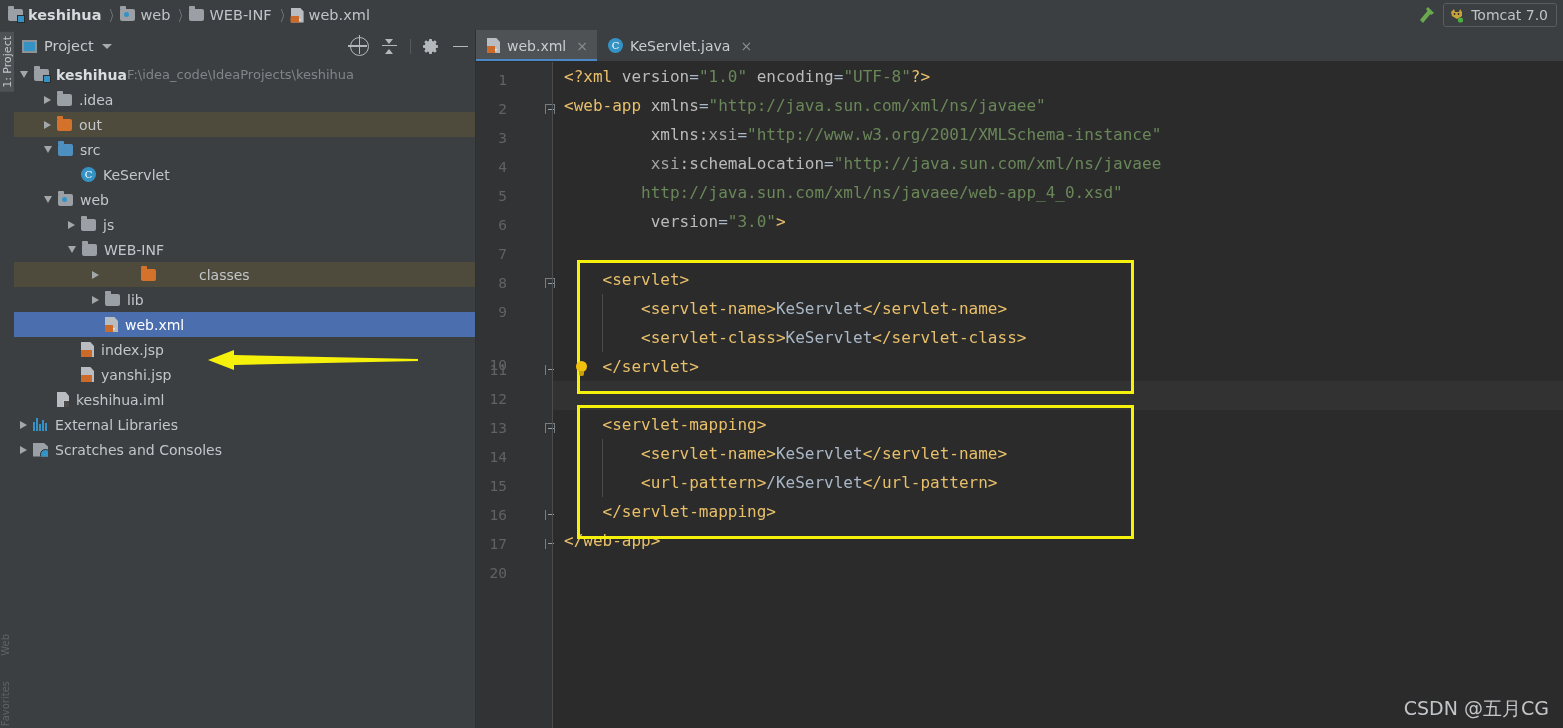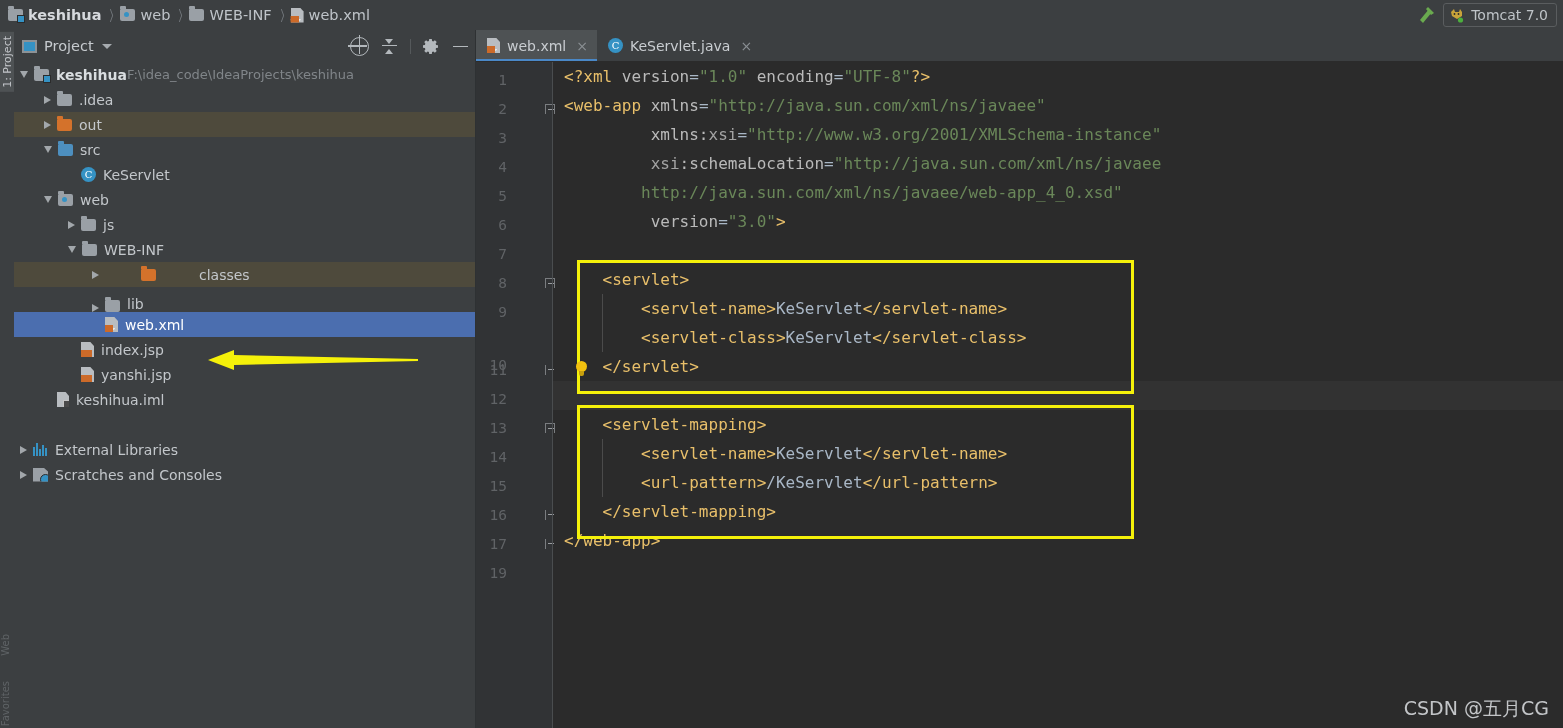--- a/index.html
+++ b/index.html
@@ -534,21 +534,21 @@
           </span>
           <span class="tlabel">WEB-INF</span>
         </div>
         <div class="trow hl" style="padding-left: 78px; gap: 36px;">
           <span class="twist right"></span>
           <span class="ticon">
             <span class="ico ico-folder orange"></span>
           </span>
           <span class="tlabel">classes</span>
         </div>
-        <div class="trow" style="padding-left: 78px; align-items: flex-end;">
+        <div class="trow" style="padding-left: 78px;">
           <span class="twist right"></span>
           <span class="ticon">
             <span class="ico ico-folder"></span>
           </span>
           <span class="tlabel">lib</span>
         </div>
         <div class="trow sel" style="padding-left: 78px;">
           <span class="twist none"></span>
           <span class="ticon">
             <span class="ico ico-xml">
@@ -575,21 +575,21 @@
           </span>
           <span class="tlabel">yanshi.jsp</span>
         </div>
         <div class="trow" style="padding-left: 30px;">
           <span class="twist none"></span>
           <span class="ticon">
             <span class="ico ico-iml"></span>
           </span>
           <span class="tlabel">keshihua.iml</span>
         </div>
-        <div class="trow" style="padding-left: 6px; margin-top: 25px;">
+        <div class="trow" style="padding-left: 6px;">
           <span class="twist right"></span>
           <span class="ticon">
             <span class="ico ico-lib">
               <i style="left: 0px; height: 9px;"></i>
               <i style="left: 3px; height: 13px;"></i>
               <i style="left: 6px; height: 7px;"></i>
               <i style="left: 9px; height: 11px;"></i>
               <i style="left: 12px; height: 8px;"></i>
             </span>
           </span>
@@ -638,21 +638,21 @@
           <span class="lnum" style="top: 207px;">8</span>
           <span class="lnum" style="top: 236px;">9</span>
           <span class="lnum" style="top: 265px; margin-top: 24px;">10</span>
           <span class="lnum" style="top: 294px;">11</span>
           <span class="lnum" style="top: 323px;">12</span>
           <span class="lnum" style="top: 352px;">13</span>
           <span class="lnum" style="top: 381px;">14</span>
           <span class="lnum" style="top: 410px;">15</span>
           <span class="lnum" style="top: 439px;">16</span>
           <span class="lnum" style="top: 468px;">17</span>
-          <span class="lnum" style="top: 497px;">19</span>
+          <span class="lnum" style="top: 497px;">20</span>
           <span class="fold top" style="top: 33px;">
             <span class="box"></span>
           </span>
           <span class="fold top" style="top: 207px;">
             <span class="box"></span>
           </span>
           <span class="fold bot" style="top: 294px;">
             <span class="box"></span>
           </span>
           <span class="fold top" style="top: 352px;">

